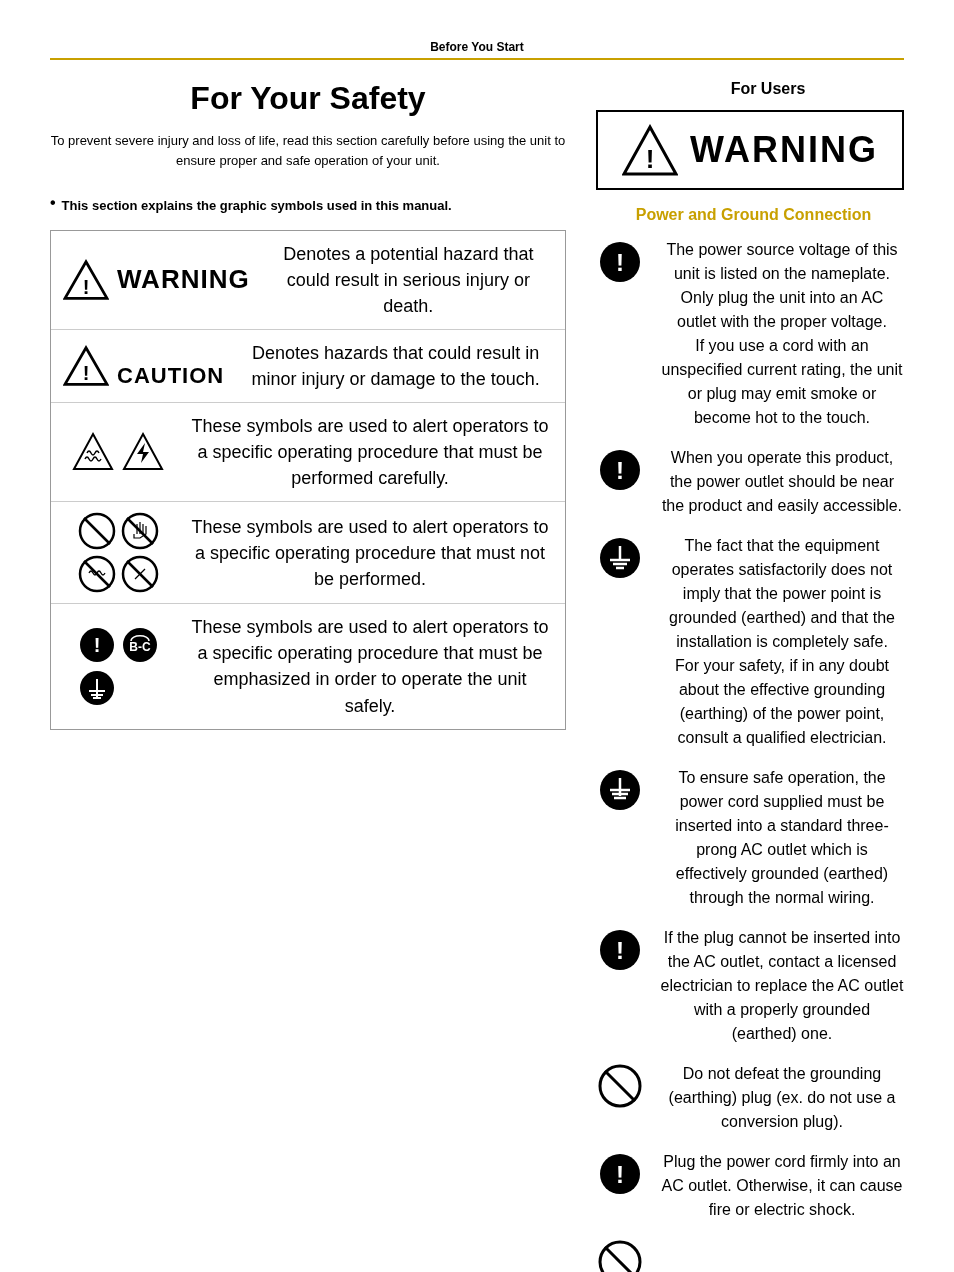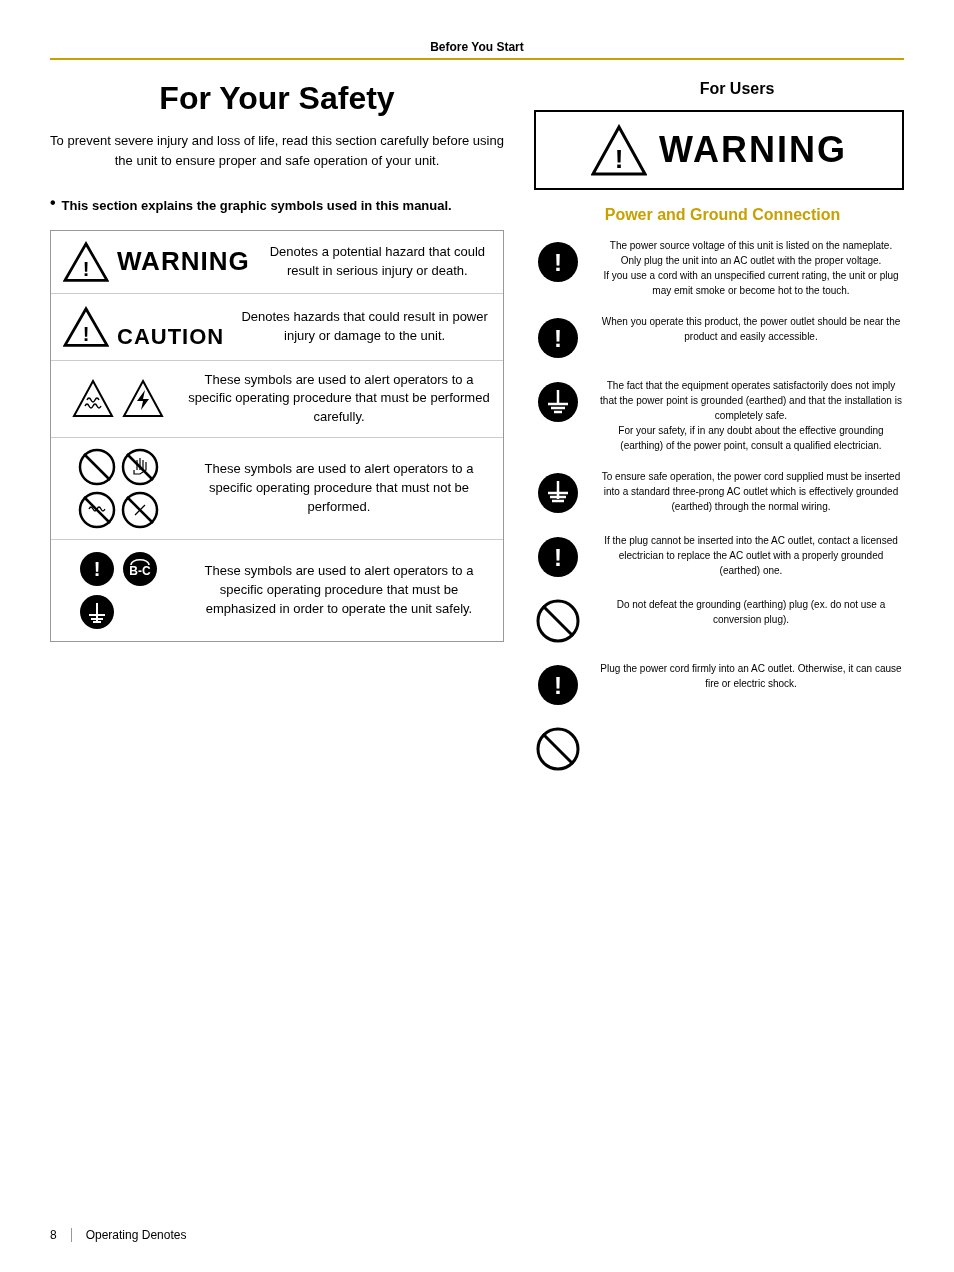--- a/index.html
+++ b/index.html
@@ -33,21 +33,21 @@
       margin-bottom: 20px;
     }
 
     
     .two-col {
       display: flex;
       gap: 30px;
       align-items: flex-start;
     }
     .left-col {
-      width: 454px;
+      width: 516px;
       flex-shrink: 0;
     }
     .right-col {
       flex: 1;
     }
 
     
     .main-title {
       font-size: 32px;
       font-weight: bold;
@@ -96,21 +96,21 @@
 
     .symbol-icon-area {
       min-width: 110px;
       display: flex;
       align-items: center;
       justify-content: center;
       flex-shrink: 0;
     }
 
     .symbol-desc {
-      font-size: 13px;
+      font-size: 18px;
       line-height: 1.45;
     }
 
     
     .warning-box-inline {
       display: flex;
       align-items: center;
       gap: 8px;
     }
     .warning-triangle {
@@ -184,21 +184,21 @@
     .safety-icon {
       width: 48px;
       height: 48px;
       flex-shrink: 0;
       display: flex;
       align-items: center;
       justify-content: center;
     }
 
     .safety-text {
-      font-size: 10px;
+      font-size: 16px;
       line-height: 1.5;
       flex: 1;
     }
 
     
     .page-footer {
       position: absolute;
       bottom: 30px;
       left: 50px;
       font-size: 12px;
@@ -259,21 +259,21 @@
         <div class="symbol-row">
           <div class="symbol-icon-area">
             <div class="warning-box-inline">
               <svg class="caution-triangle" viewBox="0 0 50 46" xmlns="http://www.w3.org/2000/svg">
                 <polygon points="25,3 48,43 2,43" fill="none" stroke="#000" stroke-width="3"></polygon>
                 <text x="25" y="38" text-anchor="middle" font-size="22" font-weight="bold" fill="#000">!</text>
               </svg>
               <span class="caution-label">CAUTION</span>
             </div>
           </div>
-          <div class="symbol-desc">Denotes hazards that could result in power injury or damage to the unit.</div>
+          <div class="symbol-desc">Denotes hazards that could result in minor injury or damage to the touch.</div>
         </div>
 
         <div class="symbol-row">
           <div class="symbol-icon-area">
             <div class="icons-group">
 
               <svg width="42" height="42" viewBox="0 0 42 42" xmlns="http://www.w3.org/2000/svg">
                 <polygon points="21,3 40,38 2,38" fill="none" stroke="#000" stroke-width="2"></polygon>
 
                 <path d="M13,28 Q15,24 17,28 Q19,32 21,28 Q23,24 25,28 Q27,32 29,28" fill="none" stroke="#000" stroke-width="1.5"></path>

